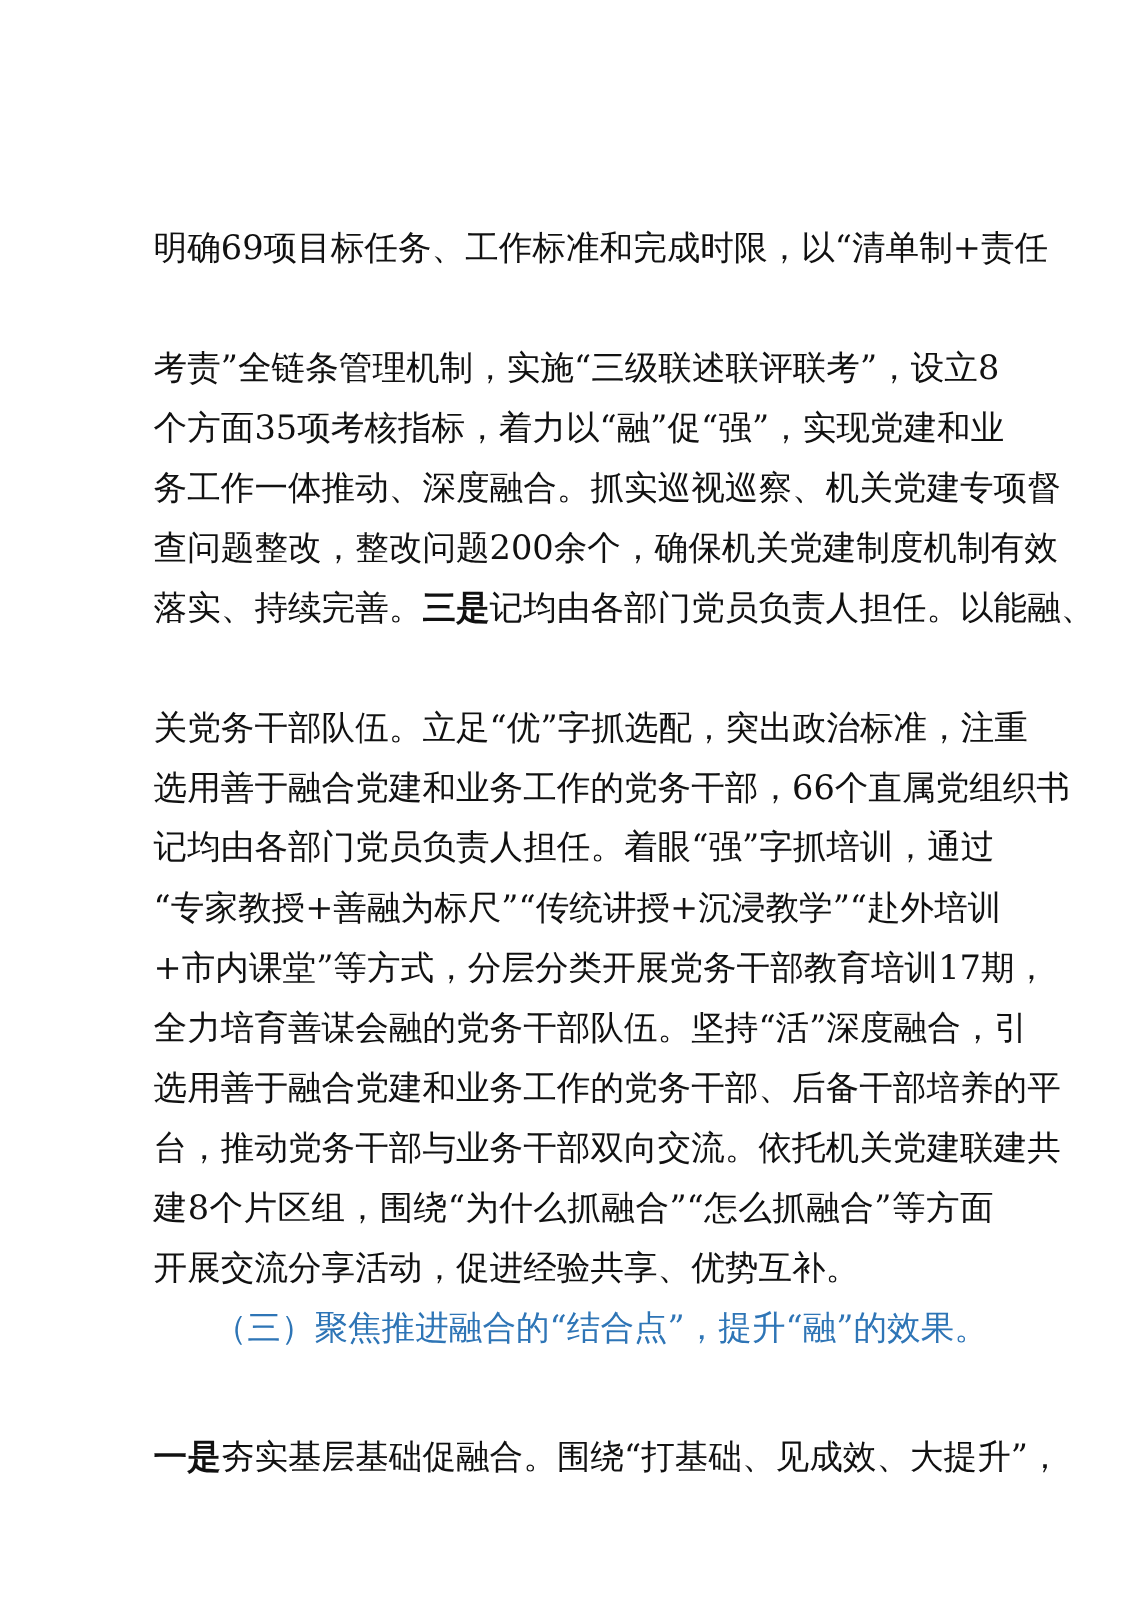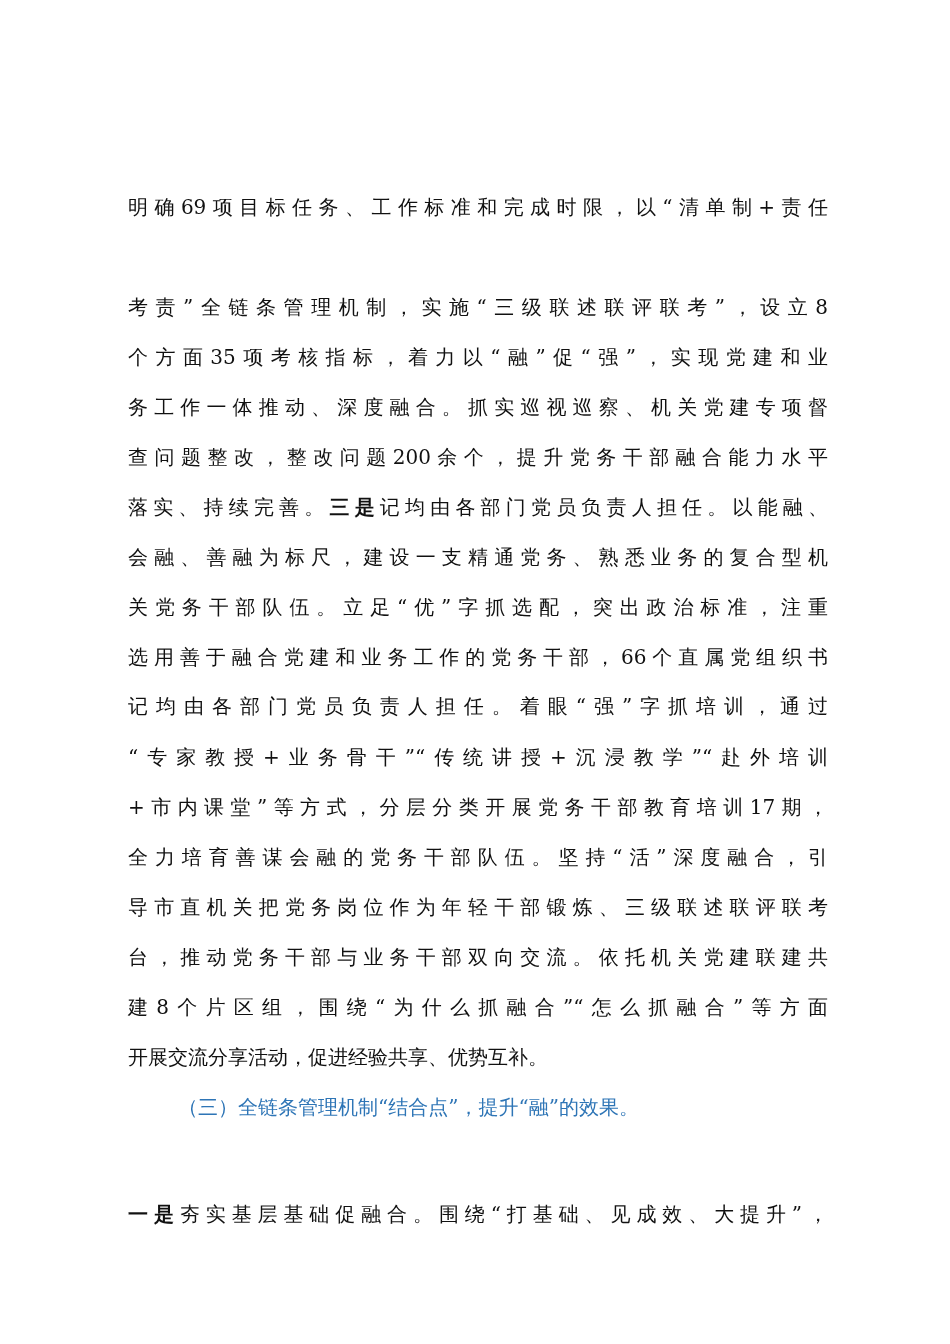--- a/index.html
+++ b/index.html
@@ -3,44 +3,43 @@
 <meta charset="utf-8">
 <style>
   html, body { margin: 0; padding: 0; background: #ffffff; }
   body { width: 950px; height: 1344px; position: relative; overflow: hidden; }
   .page {
     position: absolute; left: 0; top: 0; width: 950px; height: 1344px; background: #fff;
   }
   .line {
     position: absolute; left: 128px; width: 700px; height: 40px;
     font-family: "DejaVu Serif", "Liberation Serif", serif;
-    font-size: 20px; line-height: 40px; color: #111;
+    font-size: 28px; line-height: 40px; color: #111;
     white-space: nowrap; text-align: justify; text-align-last: justify;
     letter-spacing: 0px;
   }
   .line.last { text-align-last: left; }
   .line b { font-weight: bold; }
   .heading { color: #2e75b6; left: 178px; width: 650px; text-align-last: left; }
 </style>
 </head>
 <body>
 
 <div class="page">
   <div class="line" style="top:187px">明确69项目标任务、工作标准和完成时限，以“清单制+责任</div>
   <div class="line" style="top:287px">考责”全链条管理机制，实施“三级联述联评联考”，设立8</div>
   <div class="line" style="top:337px">个方面35项考核指标，着力以“融”促“强”，实现党建和业</div>
   <div class="line" style="top:387px">务工作一体推动、深度融合。抓实巡视巡察、机关党建专项督</div>
-  <div class="line" style="top:437px">查问题整改，整改问题200余个，提升党务干部融合能力水平</div>
+  <div class="line" style="top:437px">查问题整改，整改问题200余个，确保机关党建制度机制有效</div>
   <div class="line" style="top:487px"><span>落实、持续完善。</span><b>三是</b><span>记均由各部门党员负责人担任。以能融、</span></div>
-  <div class="line" style="top:537px">会融、善融为标尺，建设一支精通党务、熟悉业务的复合型机</div>
   <div class="line" style="top:587px">关党务干部队伍。立足“优”字抓选配，突出政治标准，注重</div>
   <div class="line" style="top:637px">选用善于融合党建和业务工作的党务干部，66个直属党组织书</div>
   <div class="line" style="top:686px">记均由各部门党员负责人担任。着眼“强”字抓培训，通过</div>
-  <div class="line" style="top:737px">“专家教授+业务骨干”“传统讲授+沉浸教学”“赴外培训</div>
+  <div class="line" style="top:737px">“专家教授+善融为标尺”“传统讲授+沉浸教学”“赴外培训</div>
   <div class="line" style="top:787px">+市内课堂”等方式，分层分类开展党务干部教育培训17期，</div>
   <div class="line" style="top:837px">全力培育善谋会融的党务干部队伍。坚持“活”深度融合，引</div>
-  <div class="line" style="top:887px">导市直机关把党务岗位作为年轻干部锻炼、三级联述联评联考</div>
+  <div class="line" style="top:887px">选用善于融合党建和业务工作的党务干部、后备干部培养的平</div>
   <div class="line" style="top:937px">台，推动党务干部与业务干部双向交流。依托机关党建联建共</div>
   <div class="line" style="top:987px">建8个片区组，围绕“为什么抓融合”“怎么抓融合”等方面</div>
   <div class="line last" style="top:1037px">开展交流分享活动，促进经验共享、优势互补。</div>
-  <div class="line heading" style="top:1087px">（三）全链条管理机制“结合点”，提升“融”的效果。</div>
+  <div class="line heading" style="top:1087px">（三）聚焦推进融合的“结合点”，提升“融”的效果。</div>
   <div class="line" style="top:1194px"><b>一是</b><span>夯实基层基础促融合。围绕“打基础、见成效、大提升”，</span></div>
 </div>
 
 </body></html>

